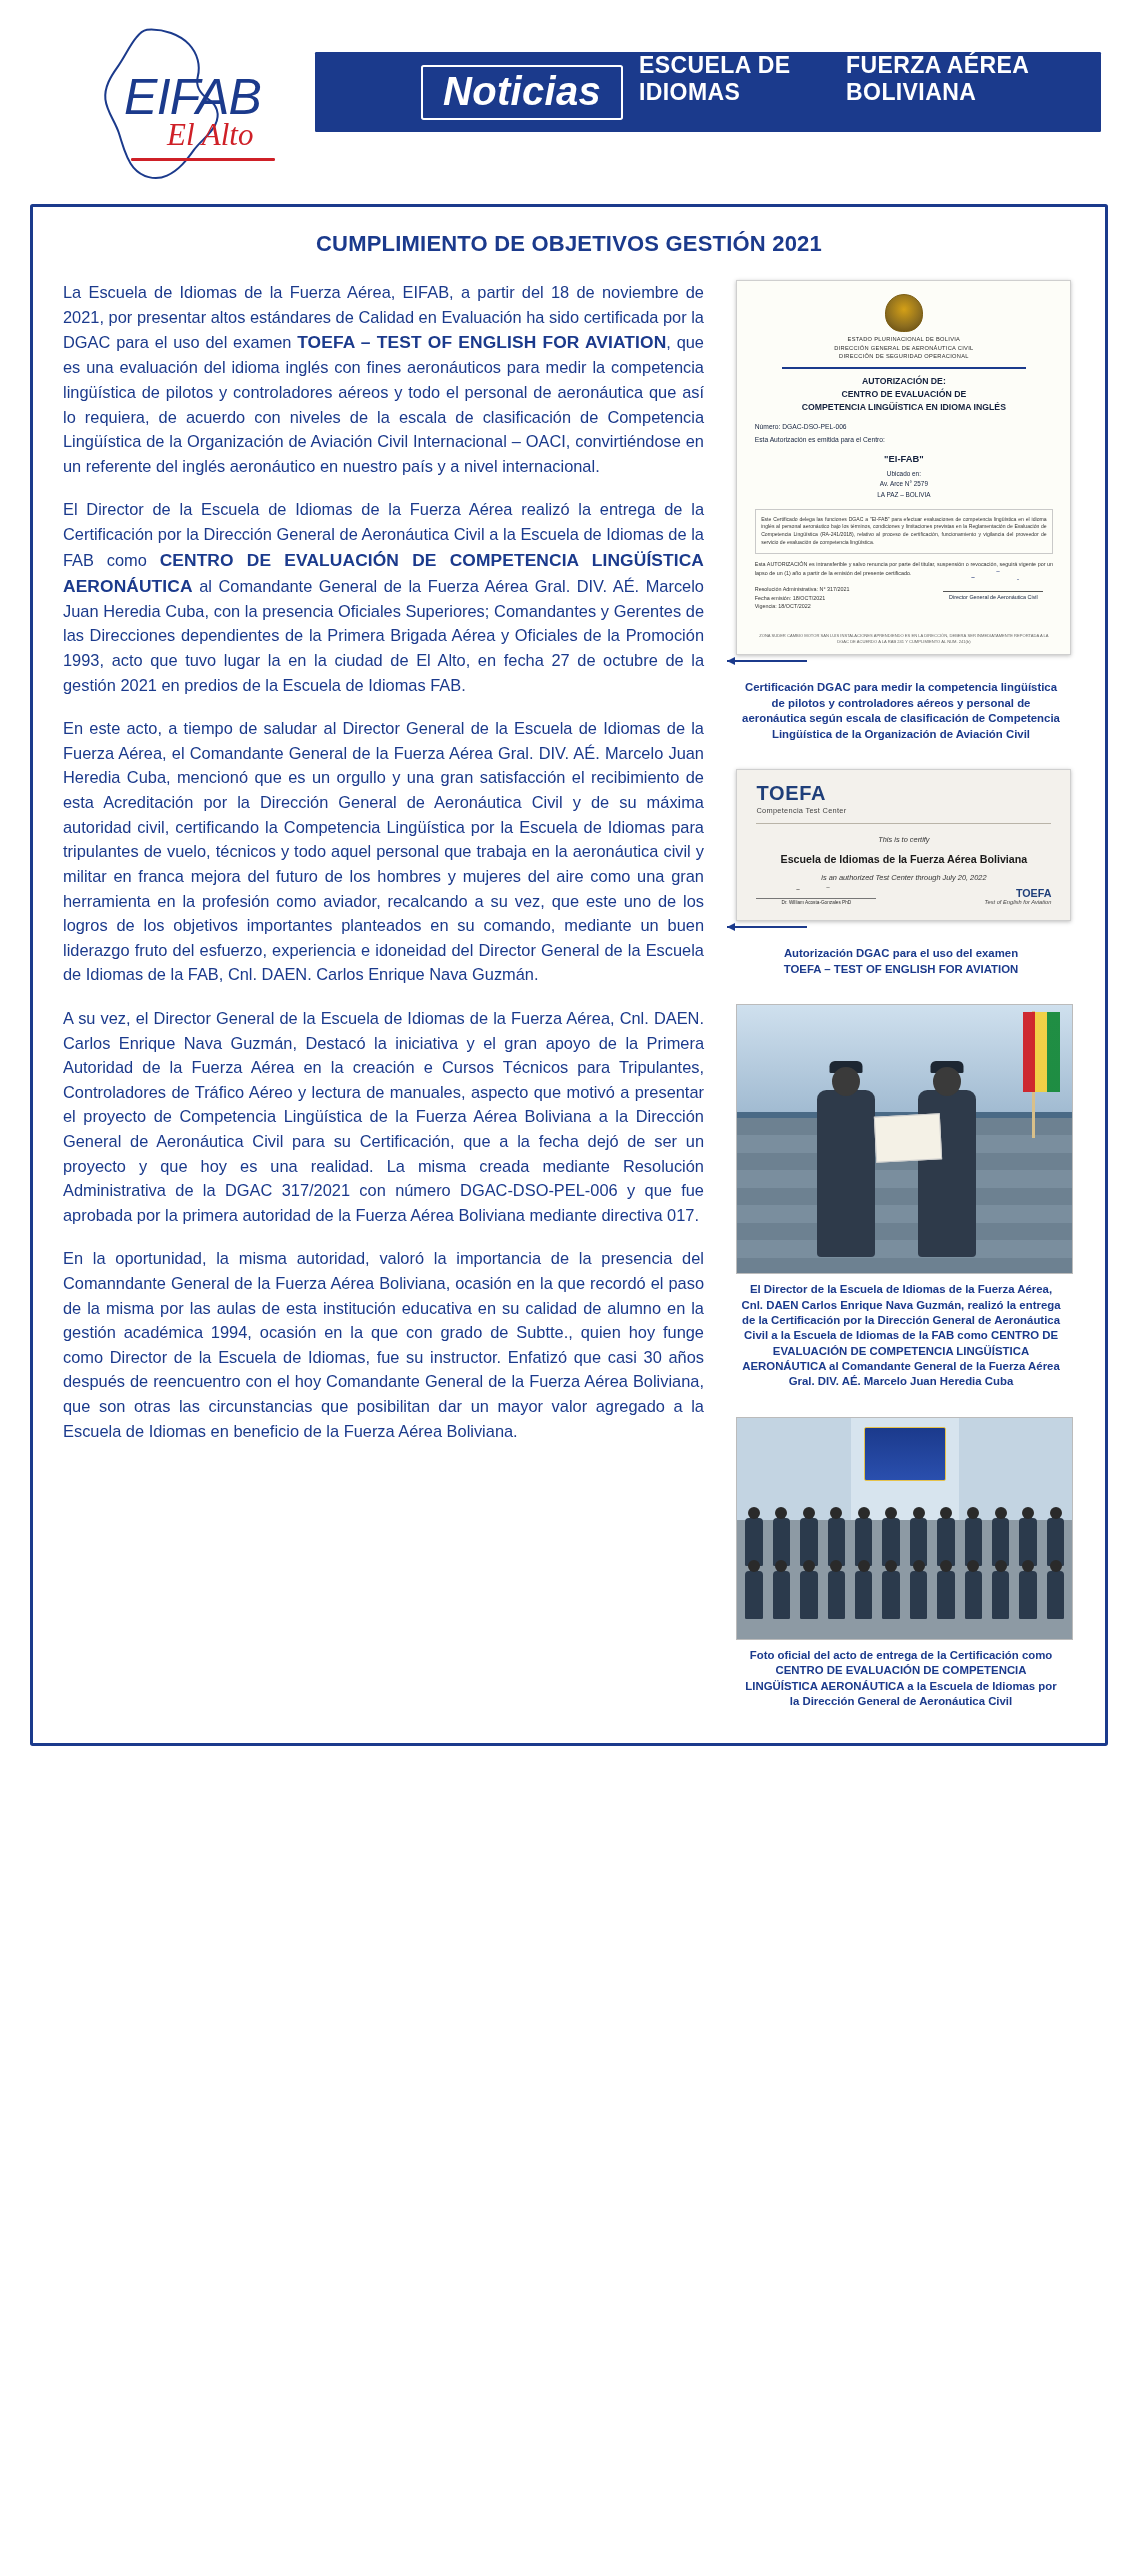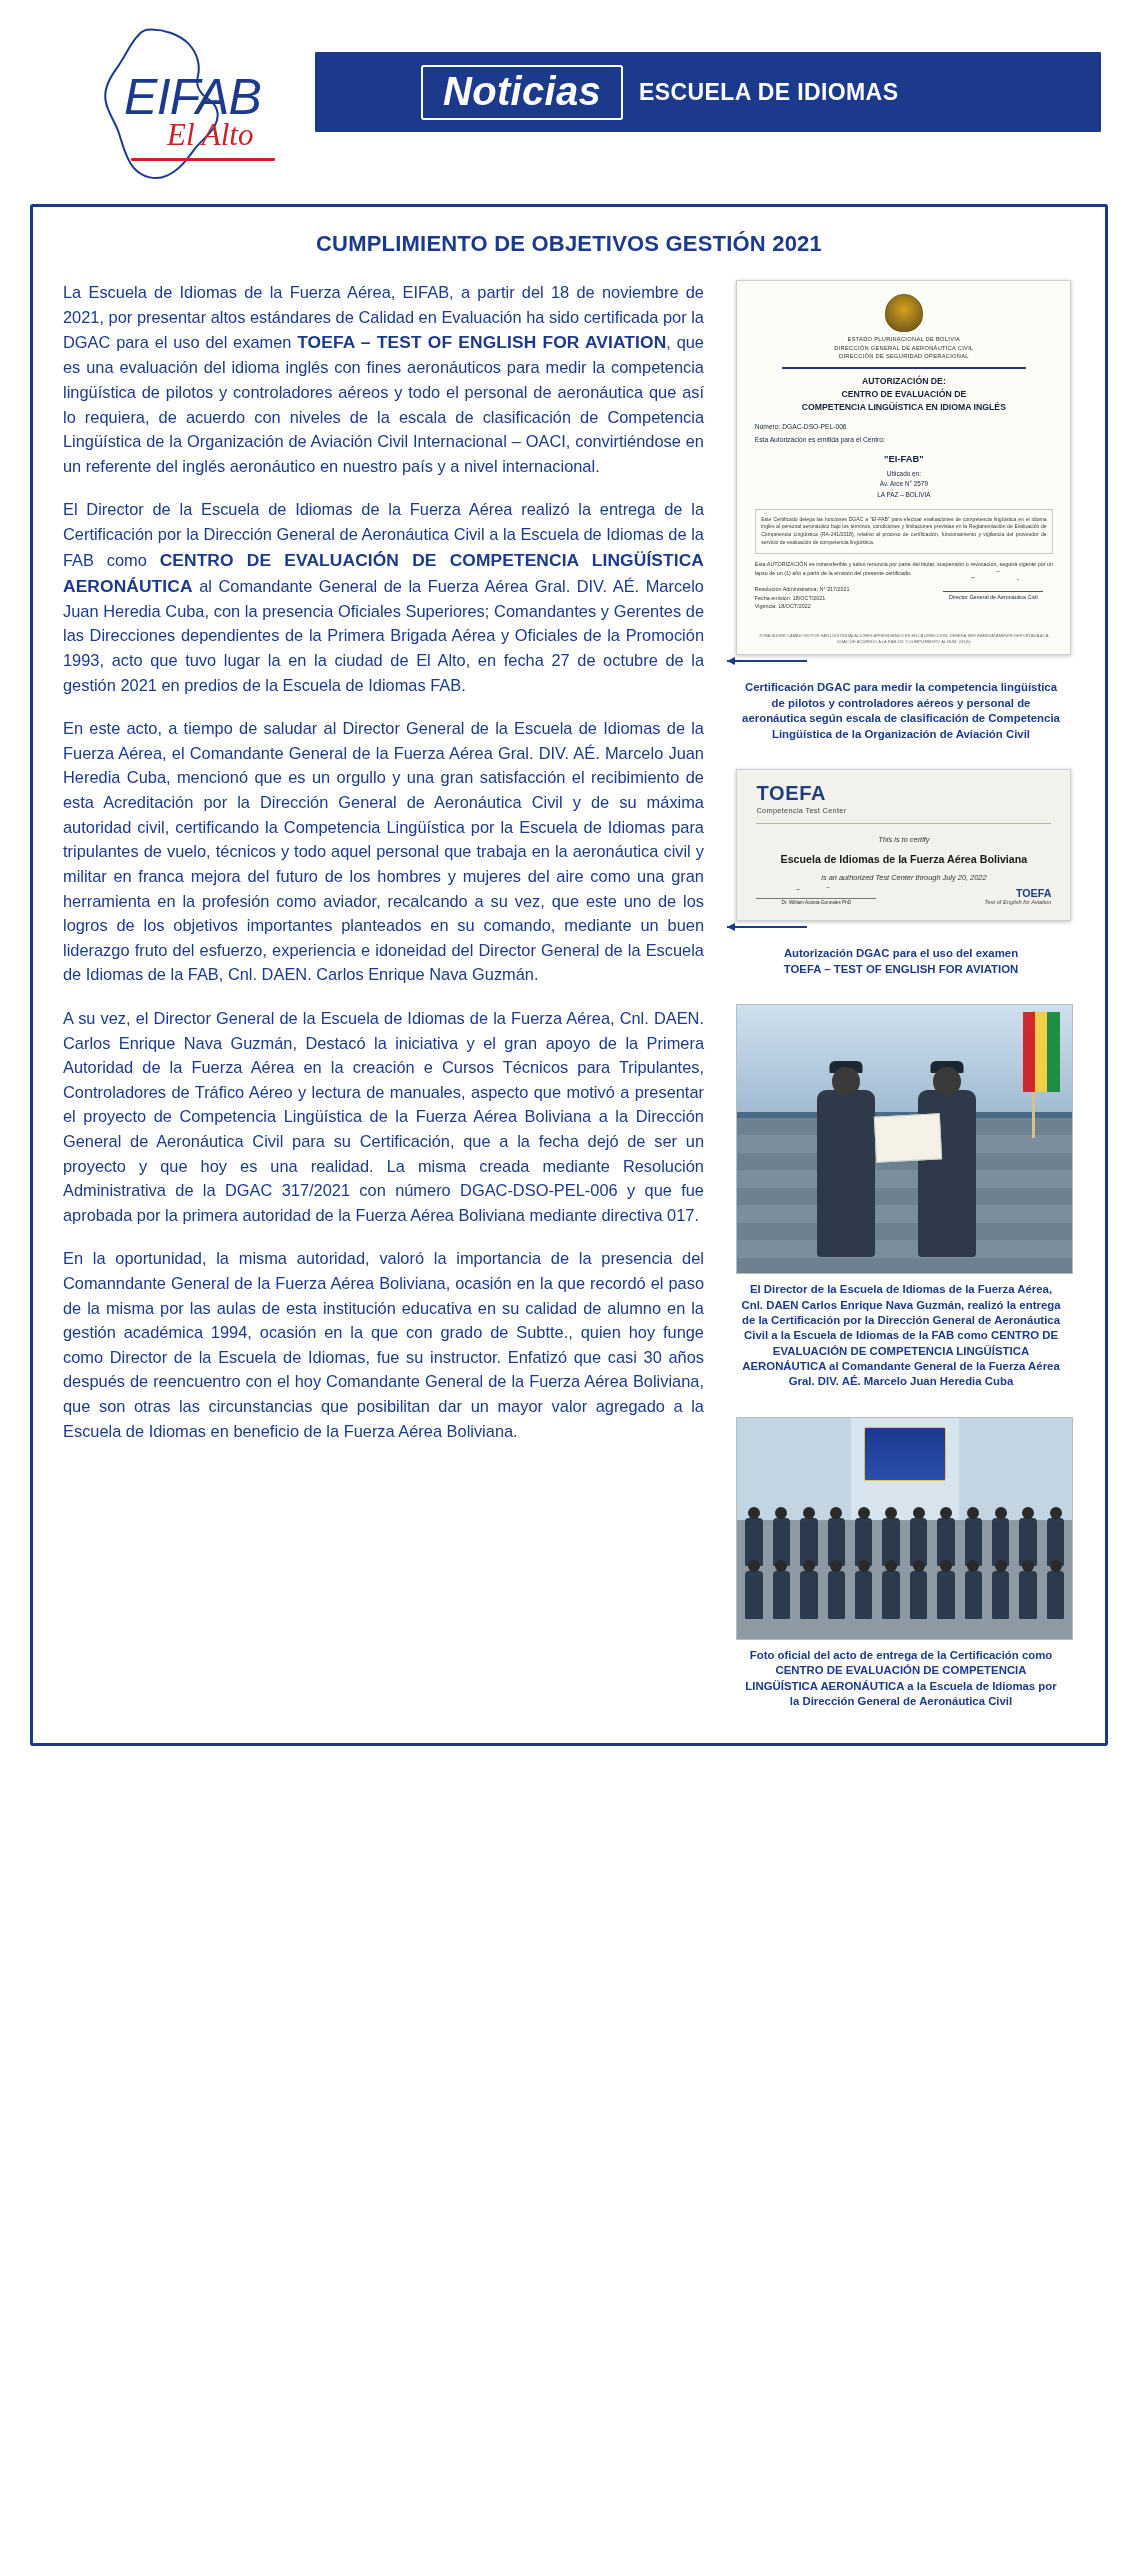--- a/index.html
+++ b/index.html
@@ -95,21 +95,21 @@
   .banner-noticias span{
     font-size:40px;
     font-weight:bold;
     font-style:italic;
     color:#ffffff;
     letter-spacing:0.3px;
   }
   .banner-right{
     flex:1 1 auto;
     display:flex;
-    flex-direction:column;
+    flex-direction:row;
     justify-content:center;
     padding-left:16px;
   }
   .banner-right .l1{
     font-size:23px;
     font-weight:bold;
     color:#ffffff;
     letter-spacing:0.4px;
     line-height:1.15;
   }
@@ -402,20 +402,21 @@
     </div>
 
     <div class="header-banner">
       <div class="banner-noticias">
         <div class="nbox">
           <span>Noticias</span>
         </div>
       </div>
       <div class="banner-right">
         <div class="l1">ESCUELA DE IDIOMAS</div>
+        <div class="l2">FUERZA AÉREA BOLIVIANA</div>
       </div>
     </div>
   </div>
 
   <div class="body-box">
 
     <div class="title1">CUMPLIMIENTO DE OBJETIVOS GESTIÓN 2021</div>
 
 
     <div class="content">

